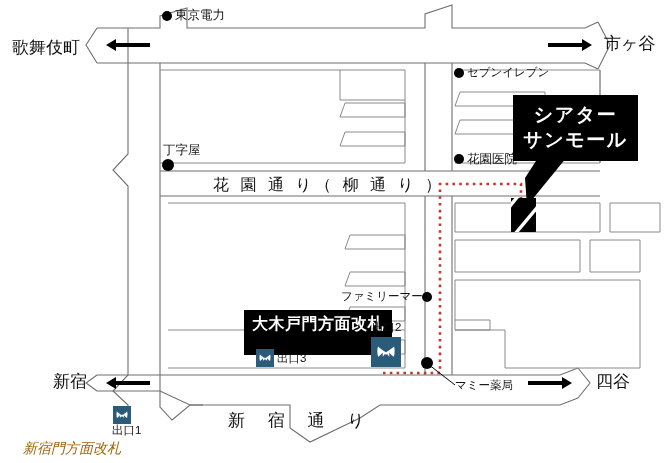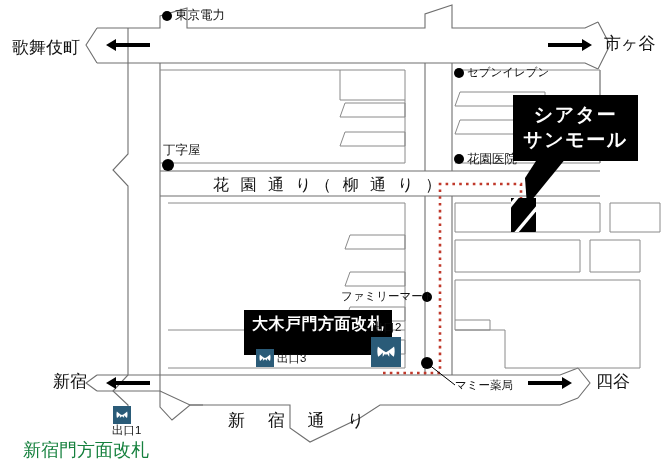--- a/index.html
+++ b/index.html
@@ -94,22 +94,23 @@
   }
   .poi-label-md {
     font-size: 12.5px;
     color: #111;
   }
   .exit-label {
     font-size: 11.5px;
     color: #111;
   }
   .gate-note {
-    font-size: 18px;
-    color: #15803d;
+    font-size: 14px;
+    color: #a16207;
+    font-style: italic;
   }
 
   
   .callout {
     position: absolute;
     background: #000000;
     color: #ffffff;
     text-align: center;
     font-family: "Liberation Sans", "DejaVu Sans", sans-serif;
   }

